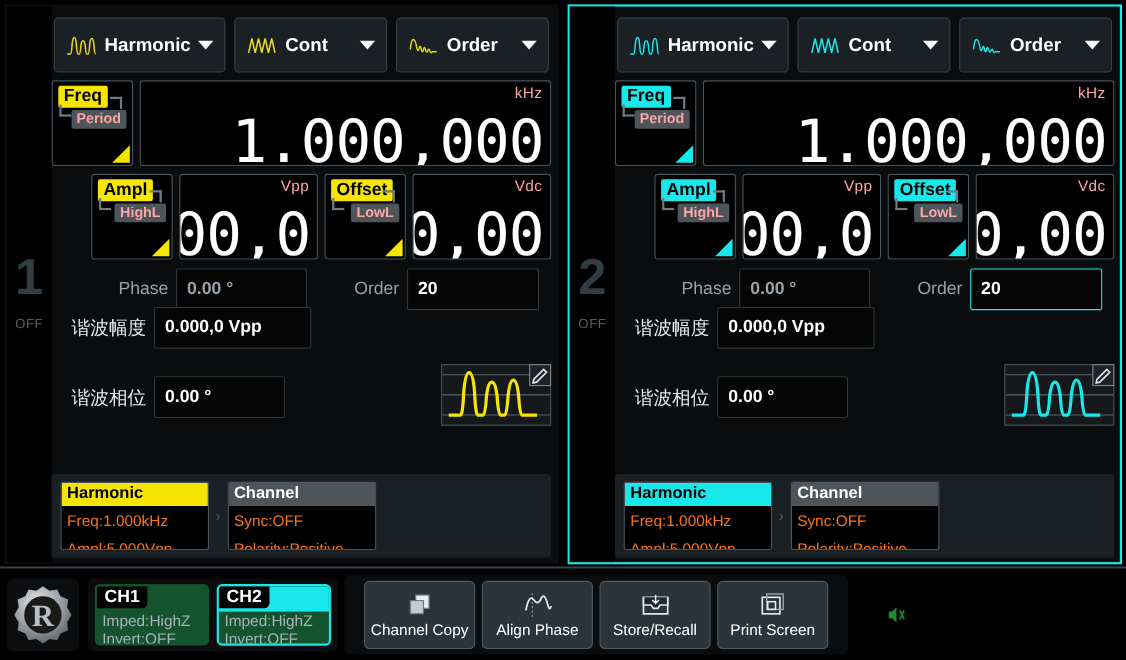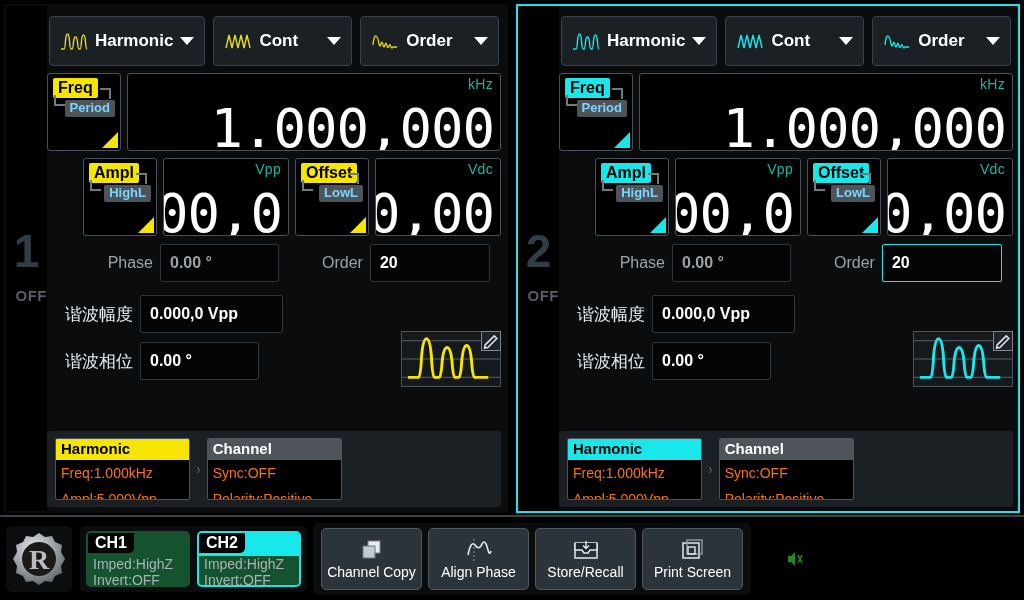--- a/index.html
+++ b/index.html
@@ -17,22 +17,22 @@
               border:2px solid transparent;background:#0a0c0e;}
   .ch2 .chan-inner{border-color:#18e8ea;}
 
   .chan-body{position:absolute;left:41px;right:5px;top:4px;bottom:4px;}
 
   
   .rail{position:absolute;left:0;top:0;width:41px;height:100%;
         background:#000;}
   .rail .num{position:absolute;left:0;right:0;top:222px;text-align:center;
              font-size:46px;font-weight:700;line-height:1;color:#313d45;}
-  .rail .state{position:absolute;left:0;right:0;top:281px;text-align:right;
-               font-size:15px;font-weight:700;color:#565f66;letter-spacing:.5px;}
+  .rail .state{position:absolute;left:0;right:0;top:281px;text-align:center;
+               font-size:12px;font-weight:400;color:#565f66;letter-spacing:.5px;}
 
   
   .dd-row{display:flex;gap:8px;padding:6px 2px 0 2px;}
   .dd{flex:1 1 0;height:50px;background:#1b2024;border:1px solid #39424a;
       border-radius:4px;display:flex;align-items:center;padding:0 10px;
       box-sizing:border-box;gap:7px;}
   .dd .wf{flex:0 0 auto;width:28px;height:20px;display:block;}
   .dd .lbl{color:#fff;font-size:17px;font-weight:700;white-space:nowrap;}
   .dd .caret{margin-left:auto;width:0;height:0;border-left:7px solid transparent;
              border-right:7px solid transparent;border-top:8px solid #fff;}
@@ -43,32 +43,32 @@
   .prow + .prow{margin-top:7px;margin-left:36px;}
 
   .keybox{position:relative;width:74px;height:78px;background:#000;
           border:1px solid #47525a;border-radius:3px;box-sizing:border-box;
           flex:0 0 74px;}
   .keybox .k1{position:absolute;left:5px;top:4px;font-size:16px;font-weight:700;
               color:#000000;background:#f5e500;padding:1px 5px;border-radius:2px;
               line-height:1.15;}
   .ch2 .keybox .k1{background:#18e8ea;}
   .keybox .k2{position:absolute;right:5px;top:26px;font-size:13px;font-weight:700;
-              color:#7dd3fc;background:#4d555b;padding:1px 5px;border-radius:2px;
+              color:#fca5a5;background:#4d555b;padding:1px 5px;border-radius:2px;
               line-height:1.15;}
   .keybox .br{position:absolute;width:9px;height:9px;}
   .keybox .br.tr{right:9px;top:14px;border-top:2px solid #6f7a82;border-right:2px solid #6f7a82;}
   .keybox .br.bl{left:6px;top:21px;border-bottom:2px solid #6f7a82;border-left:2px solid #6f7a82;}
   .keybox .tri{position:absolute;right:2px;bottom:2px;width:0;height:0;
                border-left:16px solid transparent;border-bottom:16px solid #f5e500;}
   .ch2 .keybox .tri{border-bottom-color:#18e8ea;}
 
   .valbox{position:relative;background:#000;border:1px solid #47525a;
           border-radius:3px;height:78px;box-sizing:border-box;overflow:hidden;}
-  .valbox .unit{position:absolute;right:7px;top:2px;font-size:14px;color:#14b8a6;
+  .valbox .unit{position:absolute;right:7px;top:2px;font-size:14px;color:#fca5a5;
                 font-weight:400;letter-spacing:.3px;}
   .valbox .digits{position:absolute;right:6px;bottom:-6px;font-size:54px;
                   font-weight:400;color:#fff;letter-spacing:-1px;line-height:1;
                   font-family:"DejaVu Sans Mono","Liberation Mono",monospace;}
   .valbox.freq{flex:1 1 auto;}
   .valbox.ampl{flex:1 1 auto;}
   .valbox.offs{flex:1 1 auto;}
   .prow2 .keybox{margin-left:0;}
 
   
@@ -79,21 +79,21 @@
   .fr .fval{background:#050505;border:1px solid #2e373d;border-radius:2px;
             height:38px;display:flex;align-items:center;padding:0 9px;
             box-sizing:border-box;font-size:16px;font-weight:700;color:#fff;}
   .fr .fval.dim{color:#9aa3aa;}
   .fr.phase{left:0;top:0;padding-left:20px;}
   .fr.phase .flabel{width:86px;}
   .fr.phase .fval{width:119px;}
   .fr.order{left:275px;top:0;}
   .fr.order .fval{width:120px;border-color:#2e373d;}
   .ch2 .fr.order .fval{border-color:#18e8ea;}
-  .fr.amp2{left:0;top:51px;justify-content:center;}
+  .fr.amp2{left:0;top:35px;justify-content:center;}
   .fr.amp2 .flabel{width:86px;}
   .fr.amp2 .fval{width:143px;}
   .fr.ph2{left:0;top:98px;}
   .fr.ph2 .flabel{width:86px;}
   .fr.ph2 .fval{width:119px;}
 
   .preview{position:absolute;right:0;bottom:-8px;width:100px;height:56px;
            background:#15191c;border:1px solid #4a545b;box-sizing:border-box;}
   .preview svg{display:block;width:100%;height:100%;}
   .pencil{position:absolute;right:-1px;top:-1px;width:20px;height:20px;
@@ -137,21 +137,21 @@
   .cntr{position:relative;width:208px;height:56px;border-radius:5px;
         background:#394750;box-sizing:border-box;overflow:hidden;}
   .cntr .tname{position:absolute;left:0;top:0;background:#000;color:#fff;
                font-size:16px;font-weight:700;padding:1px 7px;
                border-bottom-right-radius:5px;}
   .cntr .tl{position:absolute;left:5px;font-size:14px;color:#aab3b9;white-space:nowrap;}
   .cntr .tl1{top:23px;}
   .cntr .tl2{top:39px;}
 
   .menugrp{display:flex;align-items:center;gap:6px;margin-left:6px;
-           background:#0a0c0e;border-radius:5px;padding:5px 8px;}
+           background:#0a0c0e;border-radius:5px;padding:5px 18px;}
   .mbtn{width:101px;height:62px;background:#2b343b;border:1px solid #4e5b63;
         border-radius:5px;display:flex;flex-direction:column;align-items:center;
         justify-content:center;gap:2px;box-sizing:border-box;}
   .mbtn .mlbl{font-size:14px;color:#fff;white-space:nowrap;}
   .mbtn .micon{height:24px;display:flex;align-items:center;}
   .volume{width:83px;height:72px;margin-left:3px;background:#000;
           display:flex;align-items:center;justify-content:center;}
 
   .divider{position:absolute;left:0;bottom:83px;width:1024px;height:2px;background:#3a434a;}
 </style>

